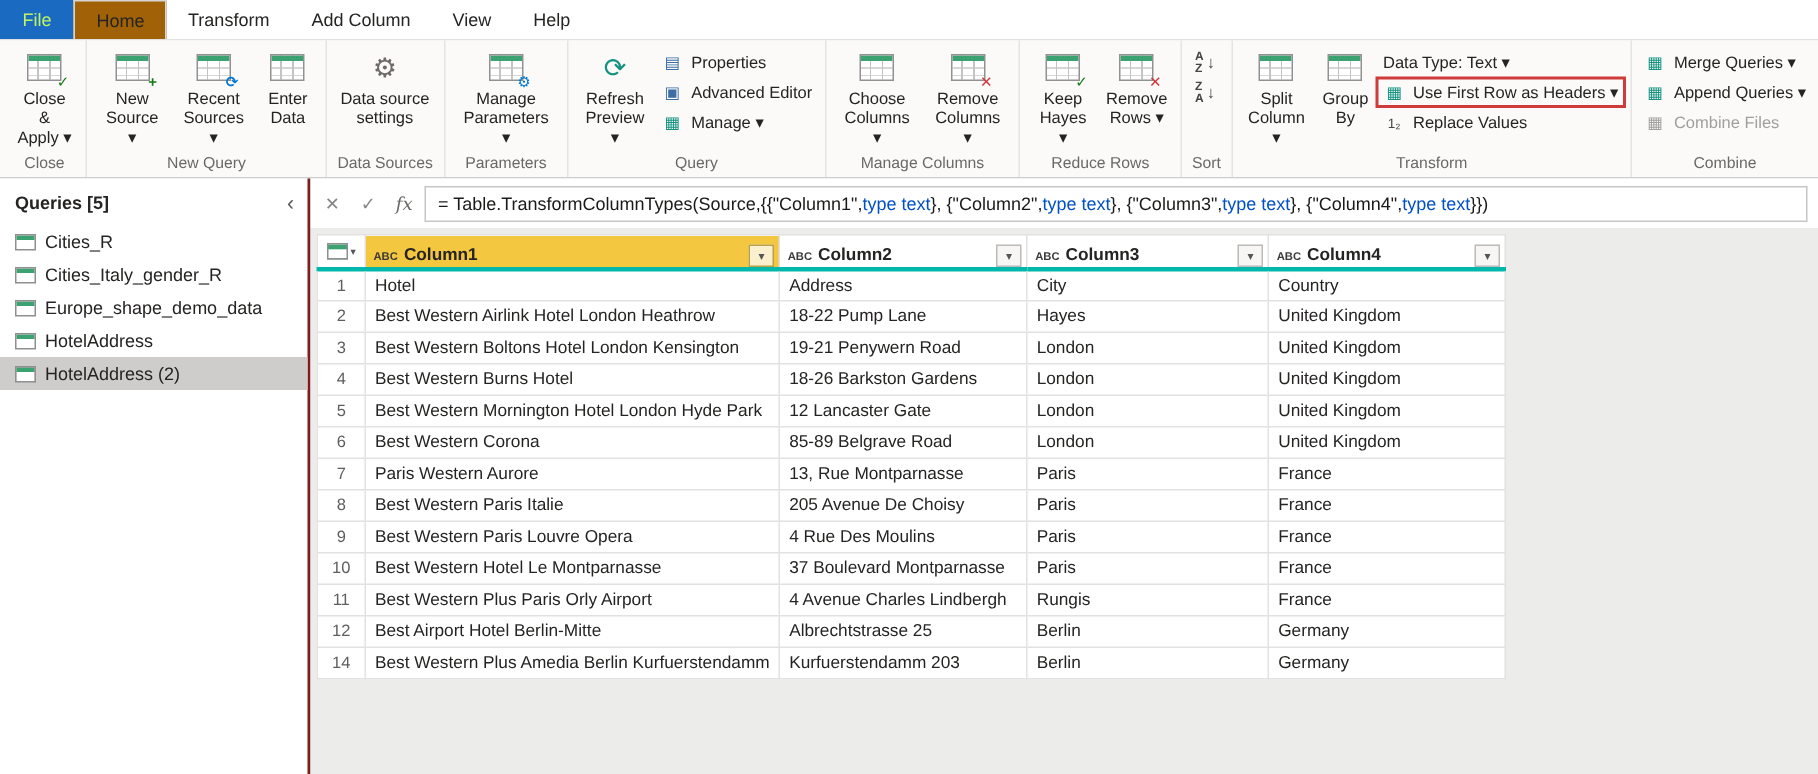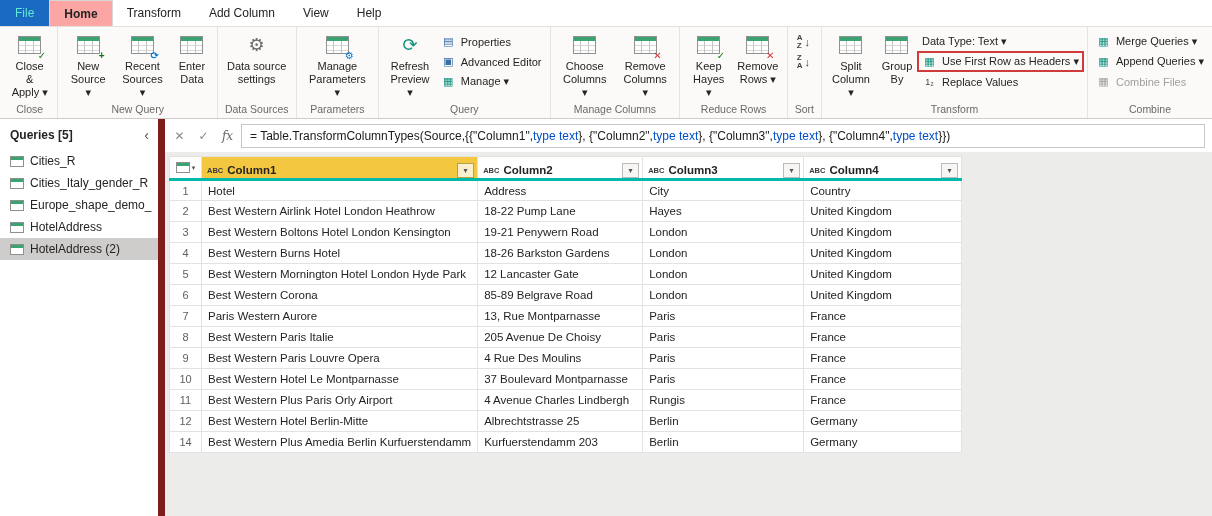--- a/index.html
+++ b/index.html
@@ -1,23 +1,23 @@
 <!DOCTYPE html>
 <html><head>
 <meta charset="utf-8">
 <style>
   *{box-sizing:border-box;margin:0;padding:0}
   body{width:1212px;height:516px;font-family:"Liberation Sans","DejaVu Sans",sans-serif;font-size:12px;color:#252423;background:#fff;overflow:hidden}
   .app{width:1212px;height:516px;display:flex;flex-direction:column;position:relative;background:#fff}
 
   
   .tabbar{flex:none;height:27px;display:flex;align-items:stretch;background:#fff;border-bottom:1px solid #e3e1df}
-  .file-btn{background:#1b6ac2;color:#5eead4;display:flex;align-items:center;padding:0 15px;font-size:12px}
+  .file-btn{background:#1b6ac2;color:#bef264;display:flex;align-items:center;padding:0 15px;font-size:12px}
   .tab{display:flex;align-items:center;padding:0 14px;color:#252423}
-  .tab.active{font-weight:700;background:#fca5a5;border:1px solid #d8d6d4;border-bottom:none}
+  .tab.active{font-weight:400;background:#a16207;border:1px solid #d8d6d4;border-bottom:none}
 
   
   .ribbon{flex:none;height:92px;display:flex;align-items:stretch;background:#fbfaf9;border-bottom:1px solid #cfcdcb;padding-left:2px}
   .grp{display:flex;flex-direction:column;border-right:1px solid #e6e4e2;padding:2px 4px 0}
   .grp-body{flex:1;display:flex;align-items:flex-start}
   .grp-lbl{font-size:10.5px;color:#6b6966;text-align:center;padding:1px 3px 3px;white-space:nowrap}
   .bigb{display:flex;flex-direction:column;align-items:center;padding:3px 5px 0;font-size:11px;line-height:1.18;text-align:center;min-width:42px}
   .bigb .lbl{white-space:pre-line}
   .icwrap{height:25px;display:flex;align-items:center;justify-content:center;margin-bottom:3px;position:relative}
   .stack{display:flex;flex-direction:column;gap:1px;padding-top:3px}
@@ -35,21 +35,21 @@
   .ovl.green{color:#107c10}.ovl.red{color:#d13438}.ovl.blue{color:#0078d4}
   .glyph{font-size:18px;line-height:1}
   .glyph.teal{color:#12927f}.glyph.gray{color:#6d6a67}
   .sortb{display:flex;align-items:center;gap:2px;height:19px;padding:0 5px}
   .sort-lt{display:flex;flex-direction:column;font-size:8px;line-height:8px;font-weight:700;color:#444}
   .sort-ar{font-size:11px;color:#444}
   .redbox{outline:2px solid #cf3a3a;outline-offset:-1px}
 
   
   .main{flex:1;display:flex;min-height:0}
-  .sidebar{width:165px;flex:none;border-right:7px solid #7f1d1d;background:#fff;display:flex;flex-direction:column}
+  .sidebar{width:207px;flex:none;border-right:2px solid #7f1d1d;background:#fff;display:flex;flex-direction:column}
   .sb-head{display:flex;align-items:center;justify-content:space-between;padding:8px 9px 7px 10px;font-weight:700}
   .collapse{color:#555;font-size:14px;font-weight:400}
   .q-item{display:flex;align-items:center;gap:6px;height:22px;padding:0 6px 0 10px}
   .q-item.sel{background:#cfcdcb}
   .q-icon{width:14px;height:11px;border:1px solid #8f8f8f;background:linear-gradient(to bottom,#3ba272 0,#3ba272 3px,#fff 3px);flex:none}
   .q-label{overflow:hidden;white-space:nowrap}
 
   .content{flex:1;display:flex;flex-direction:column;min-width:0}
   .fbar{flex:none;height:33px;display:flex;align-items:center;gap:3px;padding:0 7px 0 4px;background:#fff}
   .fbtn{width:21px;text-align:center;color:#8a8886;font-size:12px}
@@ -478,21 +478,21 @@
               </tr>
               <tr>
                 <td class="row-num">11</td>
                 <td class="cell">Best Western Plus Paris Orly Airport</td>
                 <td class="cell">4 Avenue Charles Lindbergh</td>
                 <td class="cell">Rungis</td>
                 <td class="cell">France</td>
               </tr>
               <tr>
                 <td class="row-num">12</td>
-                <td class="cell">Best Western Hotel Berlin-Mitte</td>
+                <td class="cell">Best Airport Hotel Berlin-Mitte</td>
                 <td class="cell">Albrechtstrasse 25</td>
                 <td class="cell">Berlin</td>
                 <td class="cell">Germany</td>
               </tr>
               <tr>
                 <td class="row-num">14</td>
                 <td class="cell">Best Western Plus Amedia Berlin Kurfuerstendamm</td>
                 <td class="cell">Kurfuerstendamm 203</td>
                 <td class="cell">Berlin</td>
                 <td class="cell">Germany</td>

